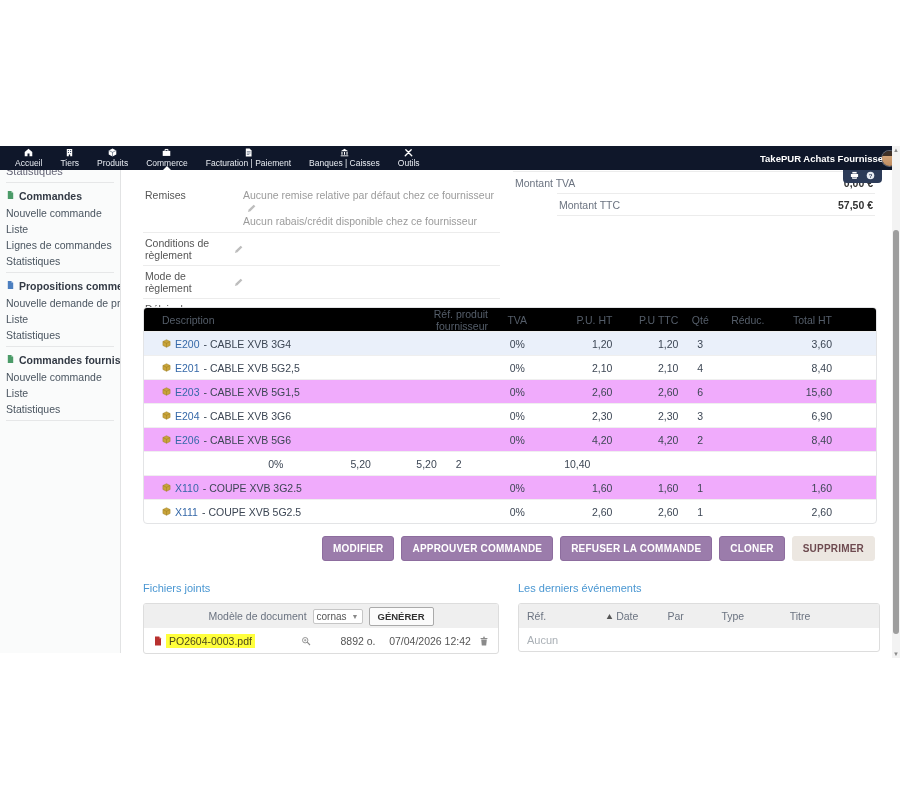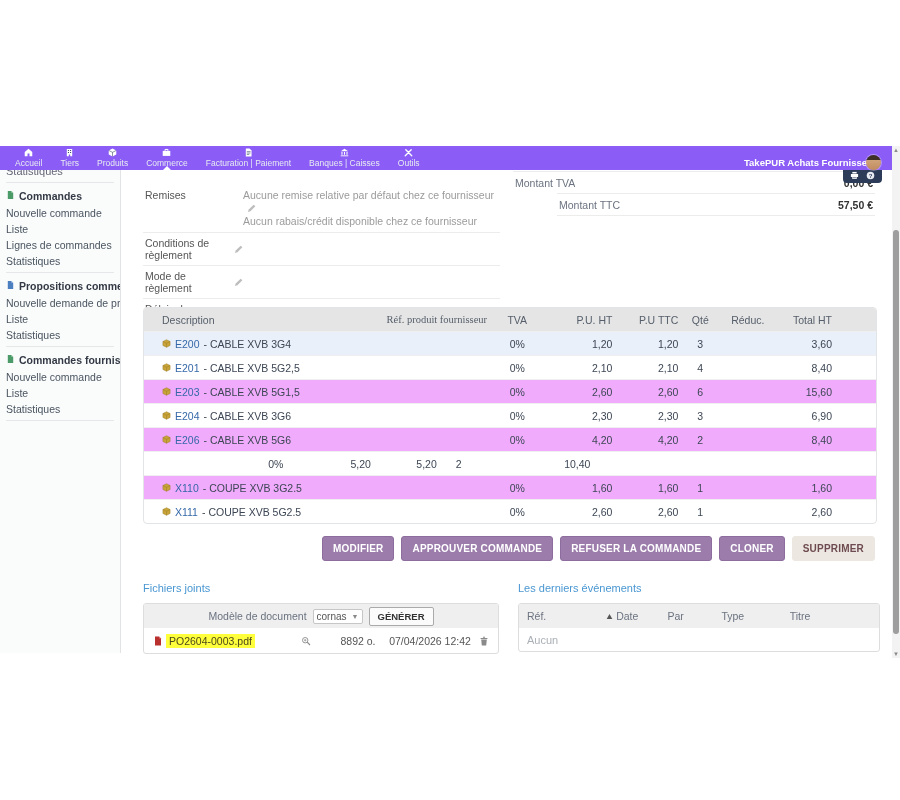--- a/index.html
+++ b/index.html
@@ -1,27 +1,27 @@
 <!DOCTYPE html>
 <html><head>
 <meta charset="utf-8">
 <style>
   html,body{margin:0;padding:0;}
   body{width:900px;height:800px;position:relative;background:#fff;
        font-family:"Liberation Sans",sans-serif;font-size:11px;color:#444;overflow:hidden;}
 
   
-  .navbar{position:absolute;top:146px;left:0;width:900px;height:24px;background:#8b5cf6;
-          display:flex;align-items:flex-end;z-index:20;}
+  .navbar{position:absolute;top:146px;left:0;width:900px;height:24px;background:#0f172a;
+          display:flex;align-items:center;z-index:20;}
   .nav-item{position:relative;display:flex;flex-direction:column;align-items:center;justify-content:center;
             gap:1px;padding:1px 9px 2px;color:#e8ecf2;font-size:8.5px;cursor:pointer;white-space:nowrap;}
   .nav-item svg{width:9px;height:9px;display:block;}
   .nav-item.active::after{content:"";position:absolute;bottom:0;left:50%;margin-left:-4px;
             border-left:4px solid transparent;border-right:4px solid transparent;border-bottom:4px solid #fff;}
-  .nav-right{margin-left:auto;display:flex;align-items:center;padding-right:16px;gap:3px;}
+  .nav-right{margin-left:auto;display:flex;align-items:center;padding-right:0;gap:3px;}
   .brand{color:#fff;font-weight:bold;font-size:9.5px;white-space:nowrap;display:flex;align-items:center;gap:4px;}
   .avatar{width:15px;height:15px;border-radius:50%;margin-left:-4px;flex:none;
           background:linear-gradient(180deg,#3f3027 0%,#3f3027 34%,#d0a278 34%,#c08c5f 100%);
           box-shadow:0 0 0 1px rgba(255,255,255,.35);}
   .nav-sub{position:absolute;top:170px;right:18px;height:10px;background:#2c3b58;z-index:19;
            display:flex;align-items:center;gap:7px;padding:0 7px 3px;border-radius:0 0 4px 4px;}
   .nav-sub svg{width:9px;height:9px;display:block;}
 
   
   .scrollbar{position:absolute;top:146px;right:0;width:8px;height:512px;background:#f3f3f3;z-index:30;}
@@ -48,26 +48,26 @@
   
   .totals{position:absolute;top:171px;left:513px;width:362px;font-size:10.5px;}
   .t-row{display:flex;justify-content:space-between;border-top:1px solid #ececec;padding:5px 2px 4px;}
   .t-row:last-child{border-bottom:1px solid #ececec;margin-left:44px;}
   .t-label{color:#6b7380;}
   .t-val{color:#333;font-weight:bold;}
 
   
   .lines{position:absolute;top:307px;left:143px;width:732px;border:1px solid #e3e4e6;border-radius:4px;
          font-size:10.5px;overflow:hidden;background:#fff;}
-  .l-head{display:flex;background:#e5e5e5;color:#555e6a;height:23px;align-items:center;}
+  .l-head{display:flex;background:#000000;color:#555e6a;height:23px;align-items:center;}
   .l-row{display:flex;height:23px;align-items:center;border-top:1px solid #efefef;color:#3c4654;}
   .l-row.first{background:#eaf0fa;}
   .l-row.shade{background:#f0abfc;}
   .c-desc{width:33%;padding-left:18px;box-sizing:border-box;display:flex;align-items:center;gap:4px;white-space:nowrap;}
-  .c-ref{width:14%;text-align:center;font-family:Liberation Serif, serif;}
+  .c-ref{width:14%;text-align:right;}
   .c-tva{width:8%;text-align:center;}
   .c-puht{width:9%;text-align:right;}
   .c-puttc{width:9%;text-align:right;}
   .c-qty{width:6%;text-align:center;}
   .c-reduc{width:7%;text-align:center;}
   .c-total{width:8%;text-align:right;}
   .c-pad{width:6%;}
   .ref-link{color:#3568a8;cursor:pointer;}
   .cube svg{width:9px;height:9px;display:block;}
 

